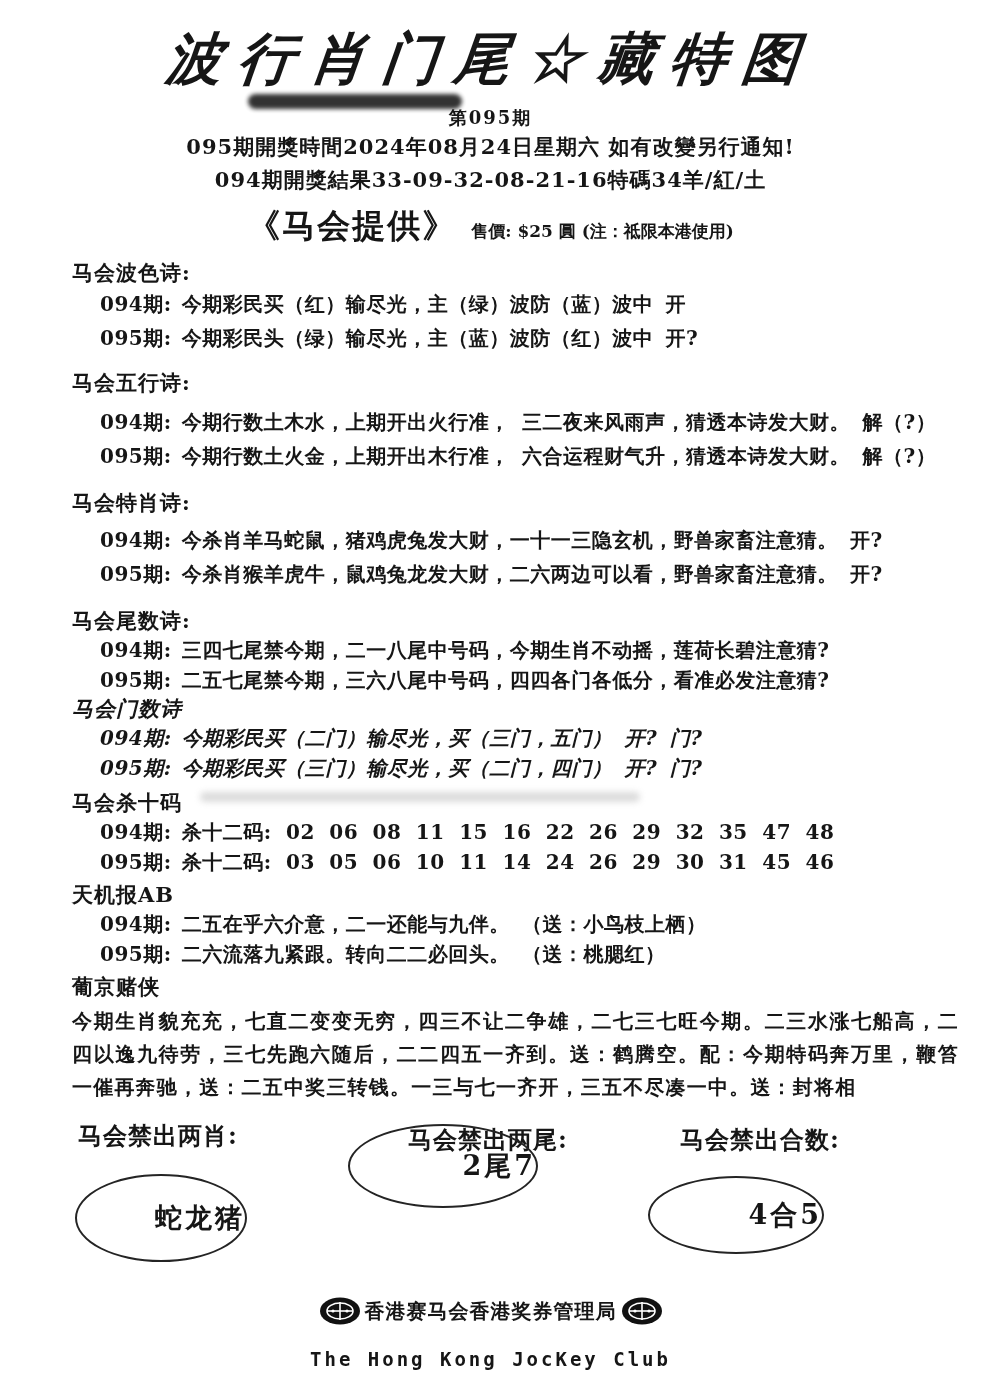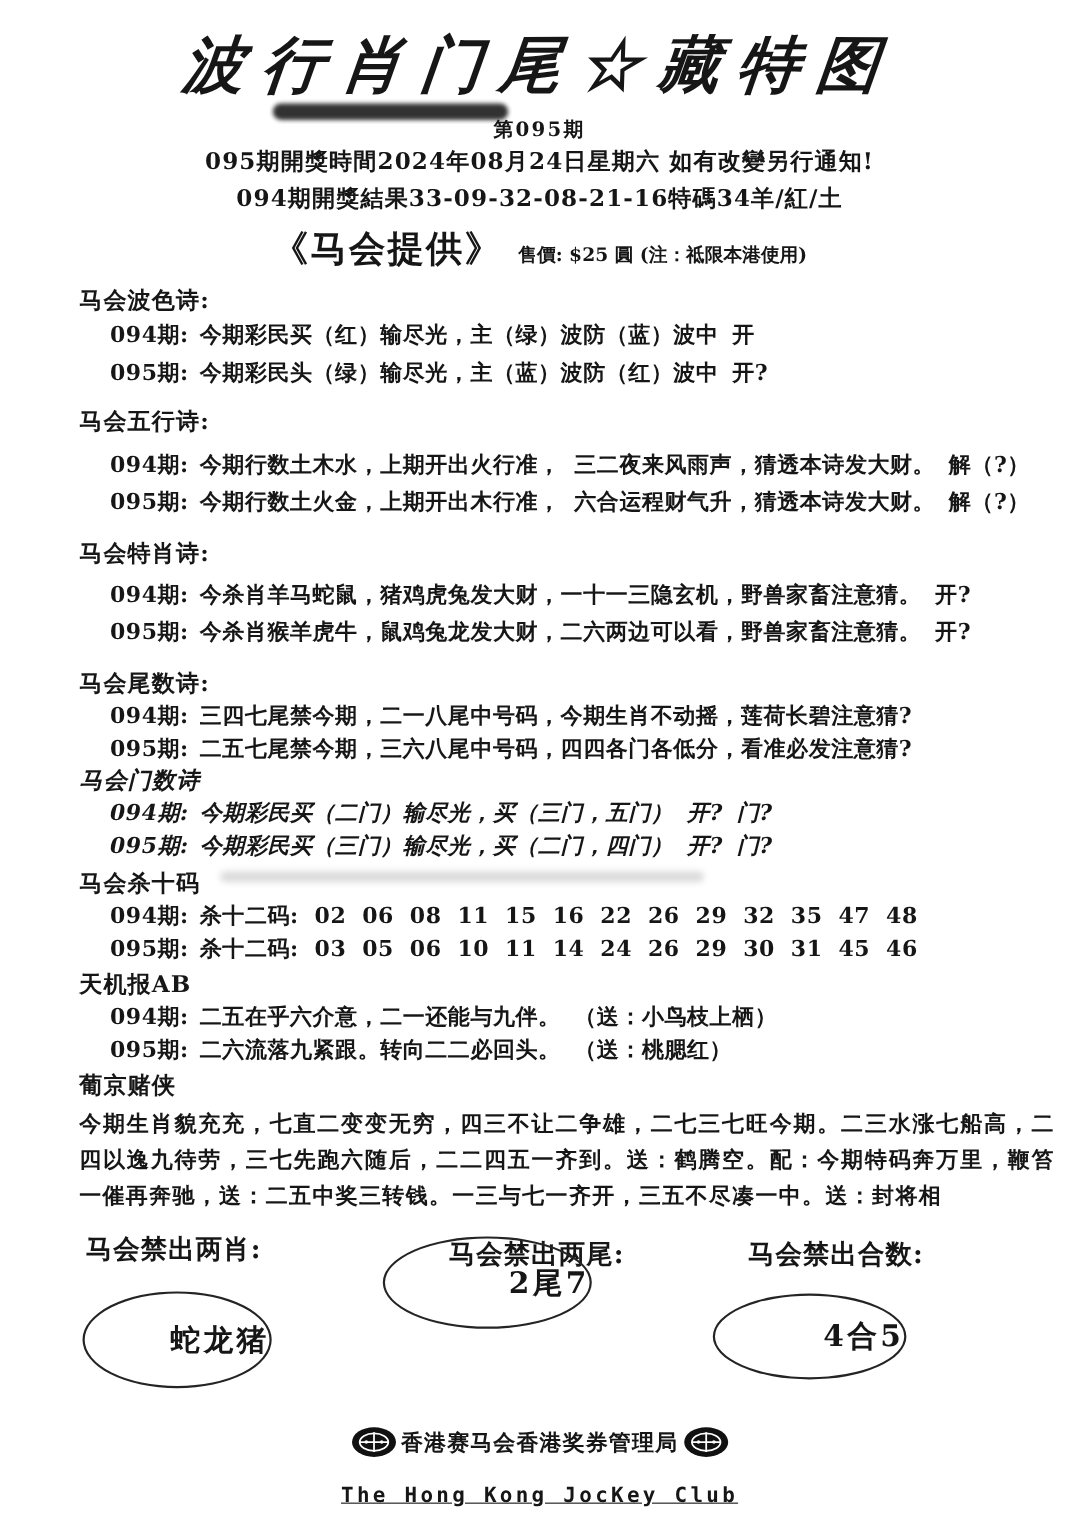--- a/index.html
+++ b/index.html
@@ -75,21 +75,21 @@
   .logo-row{
     position:absolute; left:0; top:1296px; width:100%;
     display:flex; justify-content:center; align-items:center; gap:4px;
   }
   .org-cn{ font-size:20px; letter-spacing:1px; }
   .logo-oval{ width:42px; height:30px; }
   .org-en{
     position:absolute; left:0; top:1348px; width:100%;
     text-align:center;
     font-family:"DejaVu Sans Mono", monospace;
-    font-size:19px; font-weight:bold; letter-spacing:3px;text-decoration:underline;
+    font-size:19px; font-weight:bold; letter-spacing:3px;
   }
 </style>
 </head>
 <body>
 
 <div class="page">
 
   <div class="title">波行肖门尾☆藏特图</div>
   <div class="smudge"></div>
   <div class="artifact"></div>

